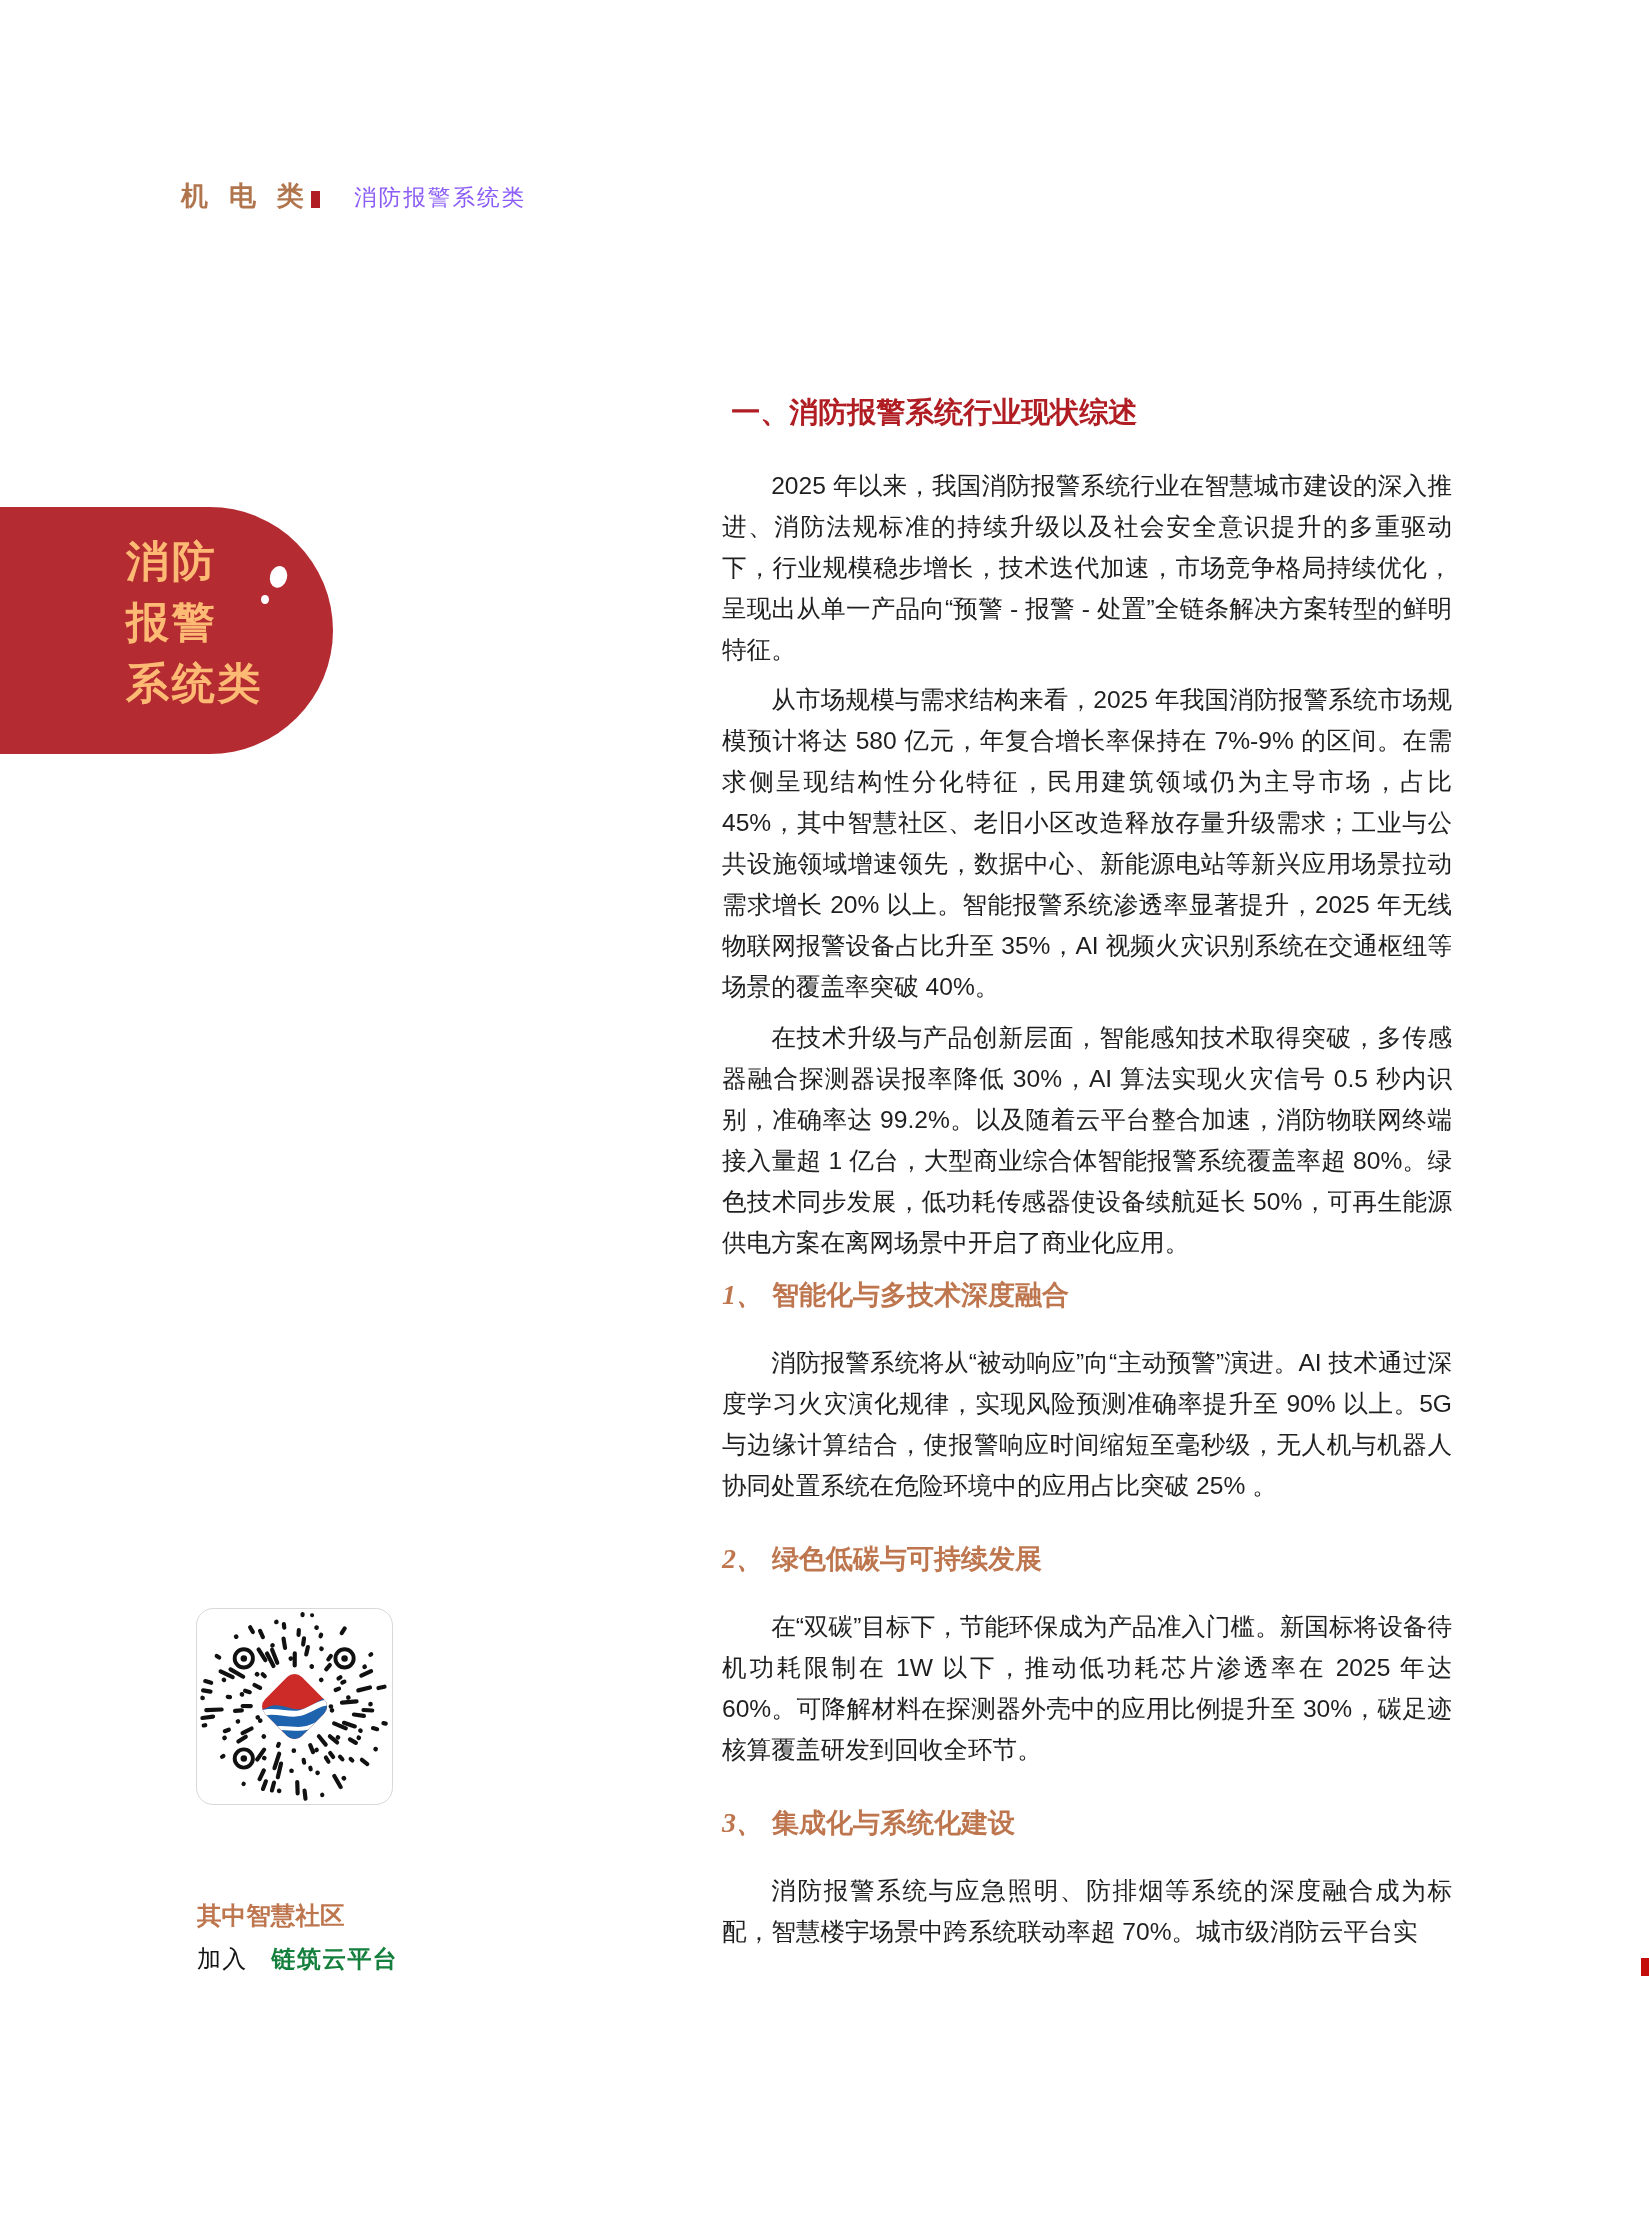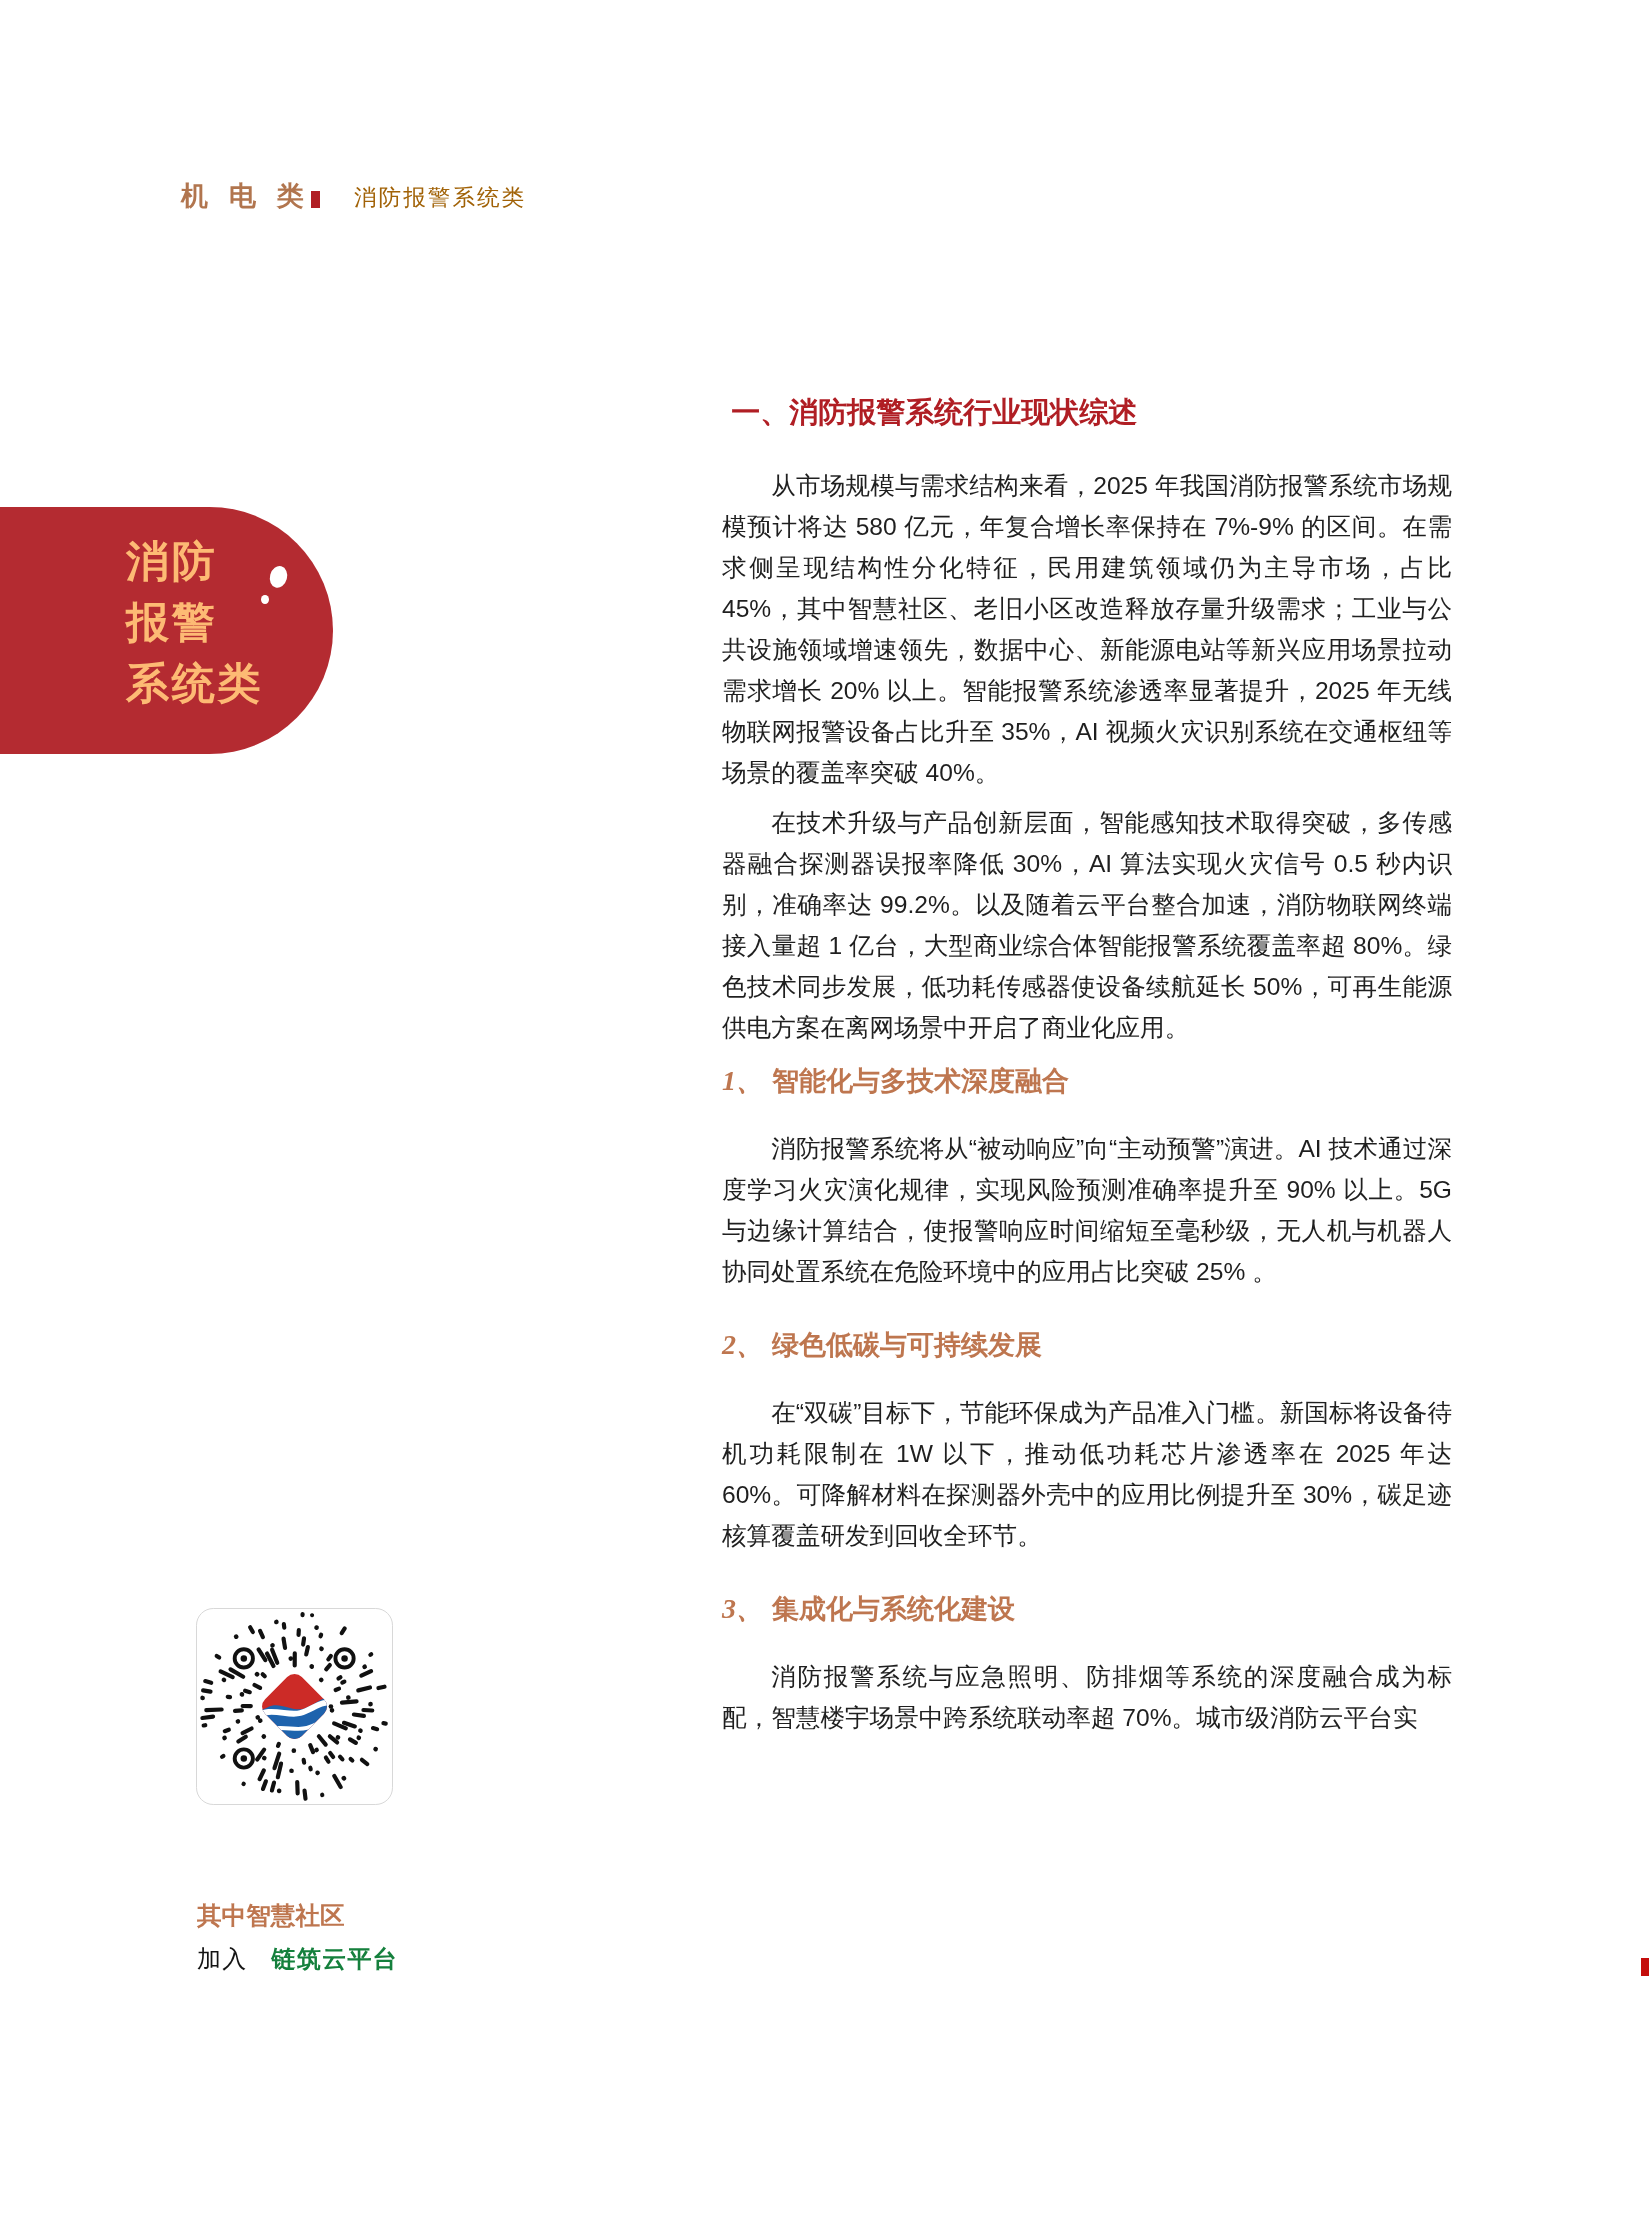--- a/index.html
+++ b/index.html
@@ -3,21 +3,21 @@
 <meta charset="utf-8">
 <style>
   html,body{margin:0;padding:0;background:#ffffff;}
   .page{position:relative;width:1649px;height:1976px;background:#ffffff;overflow:hidden;
         font-family:"Liberation Sans","DejaVu Sans",sans-serif;color:#1f1f1f;}
 
   
   .hdr-category{position:absolute;left:181px;top:178px;font-size:27px;font-weight:bold;
                 color:#B1754E;letter-spacing:6.7px;}
   .hdr-bullet{position:absolute;left:311px;top:191px;width:9.3px;height:17.3px;background:#B01E24;}
-  .hdr-topic{position:absolute;left:354px;top:182px;font-size:22.6px;color:#a16207;letter-spacing:2px;}
+  .hdr-topic{position:absolute;left:354px;top:182px;font-size:22.6px;color:#8b5cf6;letter-spacing:2px;}
 
   
   .side-tab{position:absolute;left:0;top:507px;width:333px;height:247px;background:#B42B31;
             border-radius:0 124px 124px 0;}
   .side-tab-text{position:absolute;left:126px;top:24px;font-size:43px;line-height:61px;
                  font-weight:900;color:#fdba74;letter-spacing:2.7px;}
   .deco-dot-big{position:absolute;left:270px;top:566px;width:17.3px;height:22px;background:#ffffff;
                 border-radius:50%;transform:rotate(15deg);}
   .deco-dot-small{position:absolute;left:261px;top:595px;width:8px;height:9.3px;background:#ffffff;
                   border-radius:50%;}
@@ -63,20 +63,21 @@
       <div>消防</div>
       <div>报警</div>
       <div>系统类</div>
     </div>
   </div>
   <div class="deco-dot-big"></div>
   <div class="deco-dot-small"></div>
 
   <div class="content">
     <h2 class="h-red h1">一、消防报警系统行业现状综述</h2>
+    <p class="para">2025 年以来，我国消防报警系统行业在智慧城市建设的深入推进、消防法规标准的持续升级以及社会安全意识提升的多重驱动下，行业规模稳步增长，技术迭代加速，市场竞争格局持续优化，呈现出从单一产品向“预警 - 报警 - 处置”全链条解决方案转型的鲜明特征。</p>
     <p class="para">从市场规模与需求结构来看，2025 年我国消防报警系统市场规模预计将达 580 亿元，年复合增长率保持在 7%-9% 的区间。在需求侧呈现结构性分化特征，民用建筑领域仍为主导市场，占比 45%，其中智慧社区、老旧小区改造释放存量升级需求；工业与公共设施领域增速领先，数据中心、新能源电站等新兴应用场景拉动需求增长 20% 以上。智能报警系统渗透率显著提升，2025 年无线物联网报警设备占比升至 35%，AI 视频火灾识别系统在交通枢纽等场景的覆盖率突破 40%。</p>
     <p class="para">在技术升级与产品创新层面，智能感知技术取得突破，多传感器融合探测器误报率降低 30%，AI 算法实现火灾信号 0.5 秒内识别，准确率达 99.2%。以及随着云平台整合加速，消防物联网终端接入量超 1 亿台，大型商业综合体智能报警系统覆盖率超 80%。绿色技术同步发展，低功耗传感器使设备续航延长 50%，可再生能源供电方案在离网场景中开启了商业化应用。</p>
 
 
     <div class="sub">
       <span class="num">1、</span><span>智能化与多技术深度融合</span>
     </div>
     <p class="para para-sub">消防报警系统将从“被动响应”向“主动预警”演进。AI 技术通过深度学习火灾演化规律，实现风险预测准确率提升至 90% 以上。5G 与边缘计算结合，使报警响应时间缩短至毫秒级，无人机与机器人协同处置系统在危险环境中的应用占比突破 25% 。</p>
 
     <div class="sub">

